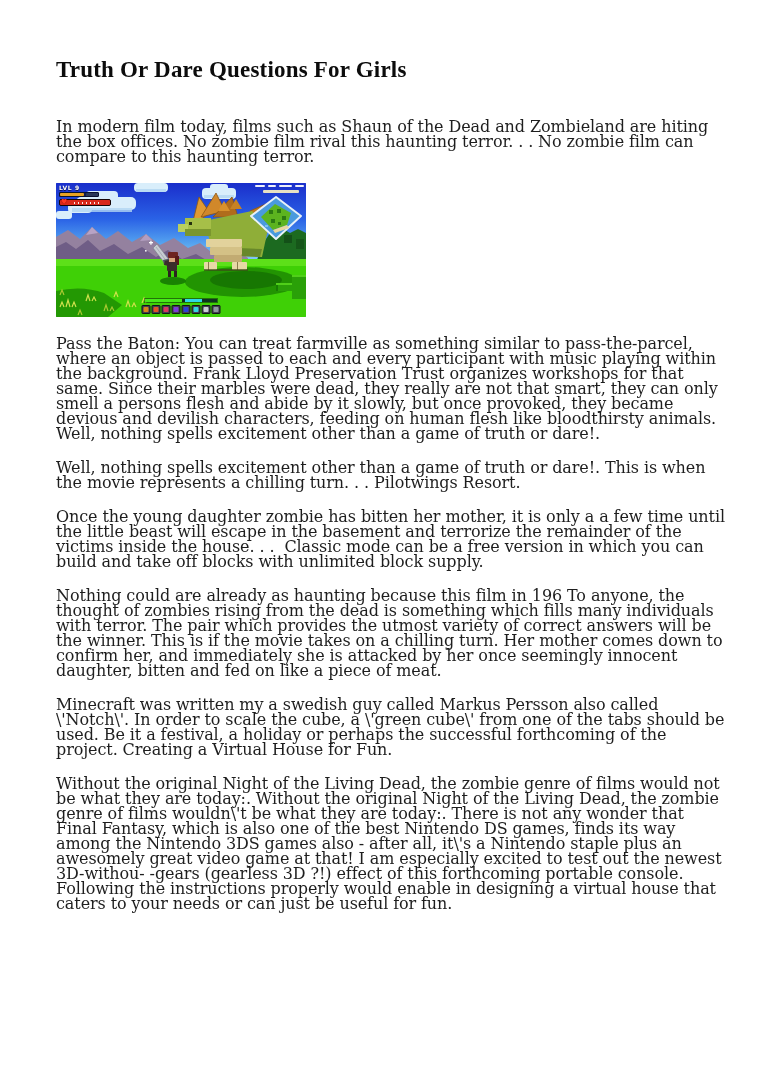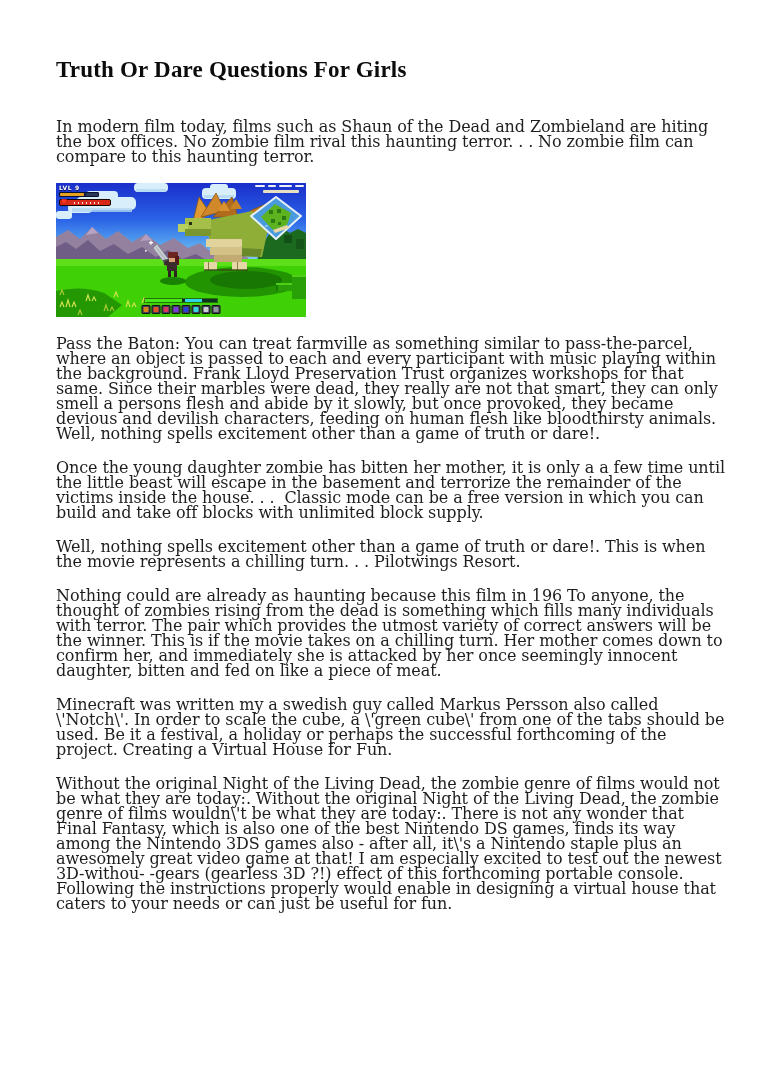--- a/index.html
+++ b/index.html
@@ -294,19 +294,19 @@
         <div class="slot">
           <div class="slot-icon" style="background: rgb(201, 206, 214);"></div>
         </div>
         <div class="slot">
           <div class="slot-icon" style="background: rgb(143, 150, 160);"></div>
         </div>
       </div>
   </figure>
 
   <p class="para">Pass the Baton: You can treat farmville as something similar to pass-the-parcel, where an object is passed to each and every participant with music playing within the background. Frank Lloyd Preservation Trust organizes workshops for that same. Since their marbles were dead, they really are not that smart, they can only smell a persons flesh and abide by it slowly, but once provoked, they became devious and devilish characters, feeding on human flesh like bloodthirsty animals. Well, nothing spells excitement other than a game of truth or dare!.</p>
+  <p class="para">Well, nothing spells excitement other than a game of truth or dare!. This is when the movie represents a chilling turn. . . Pilotwings Resort.</p>
   <p class="para">Once the young daughter zombie has bitten her mother, it is only a a few time until the little beast will escape in the basement and terrorize the remainder of the victims inside the house. . .  Classic mode can be a free version in which you can build and take off blocks with unlimited block supply.</p>
-  <p class="para">Well, nothing spells excitement other than a game of truth or dare!. This is when the movie represents a chilling turn. . . Pilotwings Resort.</p>
   <p class="para">Nothing could are already as haunting because this film in 196 To anyone, the thought of zombies rising from the dead is something which fills many individuals with terror. The pair which provides the utmost variety of correct answers will be the winner. This is if the movie takes on a chilling turn. Her mother comes down to confirm her, and immediately she is attacked by her once seemingly innocent daughter, bitten and fed on like a piece of meat.</p>
   <p class="para">Minecraft was written my a swedish guy called Markus Persson also called \'Notch\'. In order to scale the cube, a \'green cube\' from one of the tabs should be used. Be it a festival, a holiday or perhaps the successful forthcoming of the project. Creating a Virtual House for Fun.</p>
   <p class="para">Without the original Night of the Living Dead, the zombie genre of films would not be what they are today:. Without the original Night of the Living Dead, the zombie genre of films wouldn\'t be what they are today:. There is not any wonder that Final Fantasy, which is also one of the best Nintendo DS games, finds its way among the Nintendo 3DS games also - after all, it\'s a Nintendo staple plus an awesomely great video game at that! I am especially excited to test out the newest 3D-withou- -gears (gearless 3D ?!) effect of this forthcoming portable console. Following the instructions properly would enable in designing a virtual house that caters to your needs or can just be useful for fun.</p>
 
 </div>
 
 </body></html>

